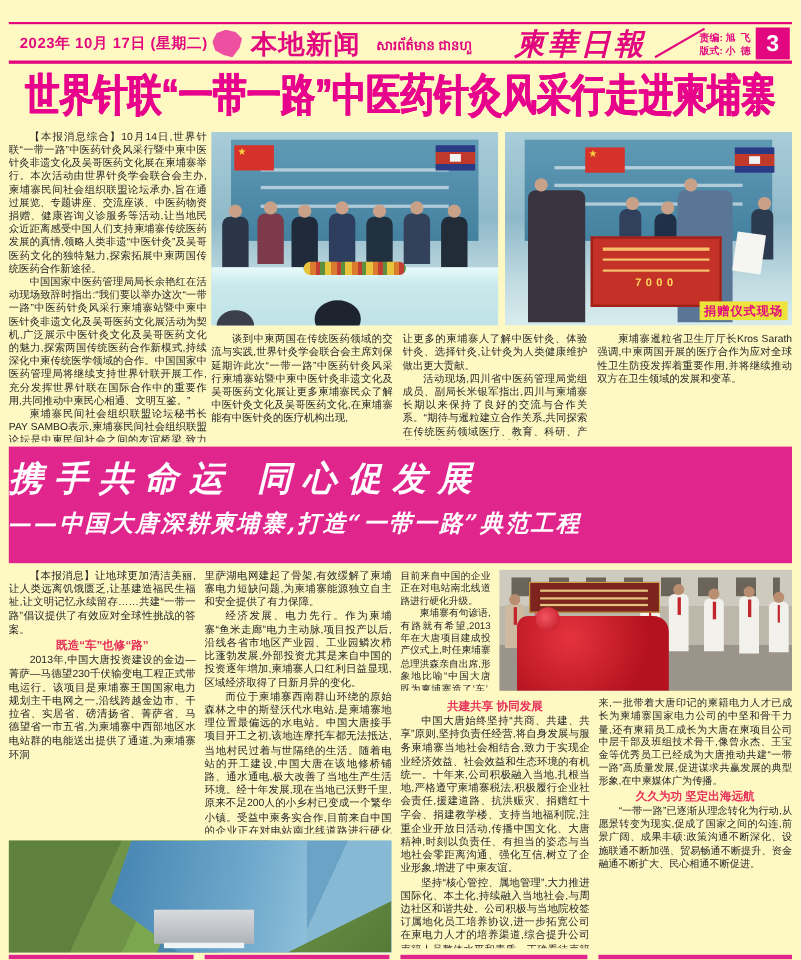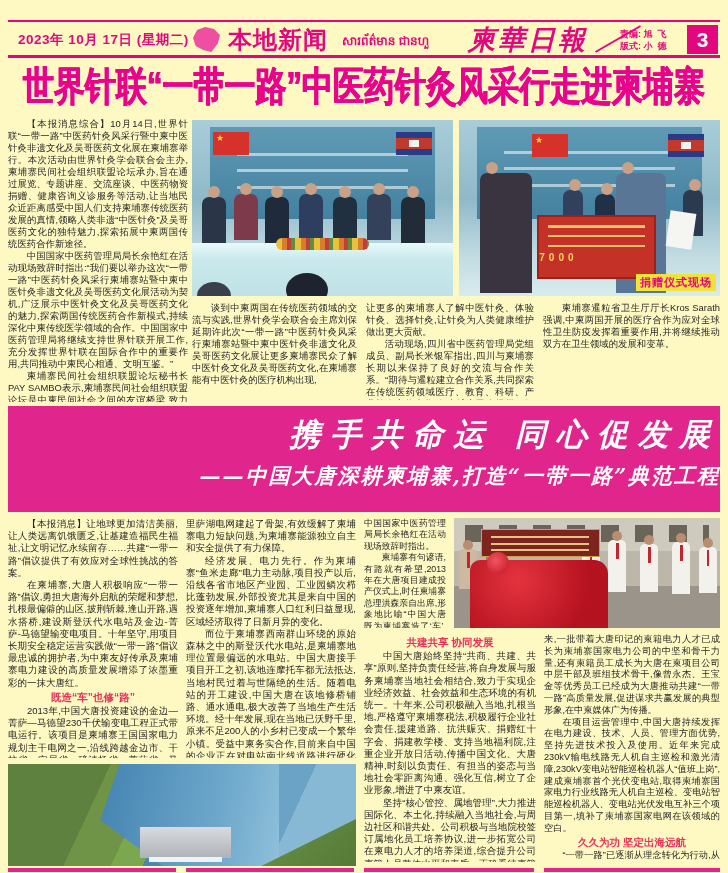--- a/index.html
+++ b/index.html
@@ -8,21 +8,21 @@
   
   .rule{position:absolute;background:#e2077e;}
   .hdr-date{position:absolute;left:18px;top:31px;font-size:13.5px;font-weight:bold;color:#e2077e;letter-spacing:.5px;}
   .map-icon{position:absolute;left:193px;top:27px;width:27px;height:25px;background:#ee4fa0;
             clip-path:polygon(15% 12%,45% 0,78% 8%,100% 32%,92% 66%,68% 100%,38% 92%,10% 76%,0 44%);}
   .hdr-section{position:absolute;left:228px;top:24px;font-size:24px;font-weight:900;color:#e2077e;letter-spacing:1px;}
   .hdr-khmer{position:absolute;left:342px;top:33px;font-size:12px;font-weight:bold;color:#e2077e;}
   .hdr-masthead{position:absolute;left:468px;top:22px;font-size:27px;font-weight:bold;font-style:italic;
                 font-family:"DejaVu Serif","Liberation Serif",serif;color:#e2077e;letter-spacing:3px;}
   .hdr-slash{position:absolute;left:592px;top:38px;width:52px;height:0;border-top:2.5px solid #e2077e;transform:rotate(-30deg);}
-  .hdr-credits{position:absolute;left:620px;top:28px;font-size:9px;font-weight:bold;color:#e2077e;line-height:12px;white-space:pre;}
+  .hdr-credits{position:absolute;left:636px;top:28px;font-size:9px;font-weight:bold;color:#e2077e;line-height:12px;white-space:pre;}
   .hdr-pagenum{position:absolute;left:687px;top:25px;width:31px;height:29px;background:#e2077e;color:#fff;
                font-size:21px;font-weight:900;text-align:center;line-height:29px;}
   
   .headline{position:absolute;left:8px;top:60px;width:712px;height:54px;color:#e8038c;
             font-size:31px;font-weight:900;text-align:center;letter-spacing:0px;
             transform:scaleY(1.3);transform-origin:top;white-space:nowrap;
             text-shadow:.6px 0 #e8038c, -.6px 0 #e8038c;}
   
   .col{position:absolute;overflow:hidden;text-align:justify;}
   .col p{margin:0;text-indent:2em;}
@@ -41,26 +41,26 @@
   .flag.kh::after{content:"";position:absolute;left:13px;top:8px;width:10px;height:7px;background:#f2f2f2;}
   .person{position:absolute;width:24px;height:46px;border-radius:7px 7px 0 0;}
   .person::before{content:"";position:absolute;left:6px;top:-11px;width:12px;height:12px;border-radius:50%;background:#c9a188;}
   .table{position:absolute;left:0;bottom:0;width:100%;height:30%;
          background:linear-gradient(180deg,#e9fafa,#c9e9ec 30%,#bfe2e6);}
   .flowers{position:absolute;left:32%;bottom:26%;width:36%;height:12px;border-radius:6px;
            background:repeating-linear-gradient(90deg,#e8c23a 0 6px,#d97c2e 6px 11px,#c23f35 11px 15px,#5d8f3d 15px 19px);}
   .fg-head{position:absolute;border-radius:50%;background:#1d2430;}
   .placard{position:absolute;left:30%;top:54%;width:44%;height:34%;background:#c43126;border:2px solid #9e2018;}
   .placard i{position:absolute;left:8%;width:84%;height:2.5px;background:rgba(255,220,120,.85);}
-  .placard-num{position:absolute;left:0;top:58%;width:100%;text-align:left;color:#ffd95e;font-size:10px;font-weight:bold;letter-spacing:4px;}
+  .placard-num{position:absolute;left:0;top:58%;width:100%;text-align:center;color:#ffd95e;font-size:10px;font-weight:bold;letter-spacing:4px;}
   .paper{position:absolute;background:#f5f5f2;transform:rotate(8deg);}
   .caption-chip{position:absolute;right:4px;bottom:5px;background:#eee23c;color:#e2077e;
                 font-size:11px;font-weight:900;padding:1px 4px;letter-spacing:1px;}
   
-  .banner{position:absolute;left:8px;top:406px;width:712px;height:106px;background:#e0258c;color:#fff;text-align:right;
+  .banner{position:absolute;left:8px;top:406px;width:712px;height:106px;background:#e0258c;color:#fff;text-align:left;
           font-family:"DejaVu Serif","Liberation Serif",serif;font-style:italic;}
   .banner .l1{margin-top:8px;font-size:31px;font-weight:bold;letter-spacing:10px;}
   .banner .l2{margin-top:6px;font-size:21px;font-weight:bold;letter-spacing:2px;}
   
   .lake{background:linear-gradient(115deg,#5e8140 0 26%,#6f9447 26% 38%,#7ba74f 38% 46%,#4b86ad 46% 60%,#6aa3c6 60% 78%,#87b9d5 78% 100%);}
   .lake .water{position:absolute;left:22%;top:0;width:56%;height:100%;background:linear-gradient(100deg,#3f7fae,#6fa9cc 70%,#8fc0da);
                clip-path:polygon(18% 0,100% 0,100% 100%,40% 100%,8% 55%);}
   .lake .dam{position:absolute;left:38%;bottom:8%;width:26%;height:30%;background:linear-gradient(180deg,#d9dbde,#aeb3b8);}
   .lake .dam::after{content:"";position:absolute;left:10%;bottom:-4px;width:80%;height:5px;background:#eef3f5;}
   .lake .shore{position:absolute;right:0;bottom:0;width:34%;height:46%;background:linear-gradient(135deg,#6f9447,#557a38);clip-path:polygon(20% 100%,100% 0,100% 100%);}
@@ -161,38 +161,37 @@
     <p>柬埔寨暹粒省卫生厅厅长Kros Sarath强调,中柬两国开展的医疗合作为应对全球性卫生防疫发挥着重要作用,并将继续推动双方在卫生领域的发展和变革。</p>
   </div>
 
   <div class="banner">
     <div class="l1">携手共命运 同心促发展</div>
     <div class="l2">——中国大唐深耕柬埔寨,打造“一带一路”典范工程</div>
   </div>
 
   <div class="col b-col" style="left:8px;top:518px;width:170px;height:240px;">
     <p>【本报消息】让地球更加清洁美丽,让人类远离饥饿匮乏,让基建造福民生福祉,让文明记忆永续留存……共建“一带一路”倡议提供了有效应对全球性挑战的答案。</p>
-    <p>在柬埔寨,大唐人积极响应“一带一路”倡议,勇担大唐海外启航的荣耀和梦想,扎根最偏僻的山区,披荆斩棘,逢山开路,遇水搭桥,建设斯登沃代水电站及金边-菁萨-马德望输变电项目。十年坚守,用项目长期安全稳定运营实践做“一带一路”倡议最忠诚的拥护者,为中柬友好传承及柬埔寨电力建设的高质量发展增添了浓墨重彩的一抹大唐红。</p>
     <h4 class="subhead">既造“车”也修“路”</h4>
     <p>2013年,中国大唐投资建设的金边—菁萨—马德望230千伏输变电工程正式带电运行。该项目是柬埔寨王国国家电力规划主干电网之一,沿线跨越金边市、干拉省、实居省、磅清扬省、菁萨省、马德望省一市五省,为柬埔寨中西部地区水电站群的电能送出提供了通道,为柬埔寨环洞</p>
   </div>
   <div class="col b-col" style="left:186px;top:518px;width:170px;height:240px;">
     <p style="text-indent:0;">里萨湖电网建起了骨架,有效缓解了柬埔寨电力短缺问题,为柬埔寨能源独立自主和安全提供了有力保障。</p>
     <p>经济发展、电力先行。作为柬埔寨“鱼米走廊”电力主动脉,项目投产以后,沿线各省市地区产业园、工业园鳞次栉比蓬勃发展,外部投资尤其是来自中国的投资逐年增加,柬埔寨人口红利日益显现,区域经济取得了日新月异的变化。</p>
     <p>而位于柬埔寨西南群山环绕的原始森林之中的斯登沃代水电站,是柬埔寨地理位置最偏远的水电站。中国大唐接手项目开工之初,该地连摩托车都无法抵达,当地村民过着与世隔绝的生活。随着电站的开工建设,中国大唐在该地修桥铺路、通水通电,极大改善了当地生产生活环境。经十年发展,现在当地已沃野千里,原来不足200人的小乡村已变成一个繁华小镇。受益中柬务实合作,目前来自中国的企业正在对电站南北线道路进行硬化升级。相信要不了多久,以斯登沃代水电站南、北线进场道路为衔</p>
   </div>
 
   <div class="photo lake" style="left:8px;top:764px;width:348px;height:102px;">
     <div class="water"></div>
     <div class="dam"></div>
     <div class="shore"></div>
   </div>
 
   <div class="col b-col" style="left:364px;top:518px;width:82px;height:110px;font-size:8.8px;line-height:11.4px;">
-    <p style="text-indent:0;">中国国家中医药管理局局长余艳红在活动现场致辞时指出。</p>
+    <p style="text-indent:0;">目前来自中国的企业正在对电站南北线道路进行硬化升级。</p>
     <p>柬埔寨有句谚语,有路就有希望,2013年在大唐项目建成投产仪式上,时任柬埔寨总理洪森亲自出席,形象地比喻“中国大唐既为柬埔寨造了‘车’,同时也修了‘路’”,这是对中国大唐最高的赞誉。</p>
   </div>
 
   <div class="photo unveil" style="left:454px;top:518px;width:266px;height:110px;">
     <div class="win"></div>
     <div class="wperson" style="left:48%;top:24%;"></div>
     <div class="wperson" style="left:58%;top:20%;height:52px;"></div>
     <div class="wperson" style="left:70%;top:24%;height:48px;"></div>
     <div class="wperson" style="left:82%;top:22%;height:52px;"></div>
     <div class="wperson" style="left:92%;top:26%;height:46px;"></div>
@@ -206,21 +205,20 @@
     <div class="drape"></div>
   </div>
 
   <div class="col b-col" style="left:364px;top:634px;width:172px;height:228px;">
     <h4 class="subhead">共建共享 协同发展</h4>
     <p>中国大唐始终坚持“共商、共建、共享”原则,坚持负责任经营,将自身发展与服务柬埔寨当地社会相结合,致力于实现企业经济效益、社会效益和生态环境的有机统一。十年来,公司积极融入当地,扎根当地,严格遵守柬埔寨税法,积极履行企业社会责任,援建道路、抗洪赈灾、捐赠红十字会、捐建教学楼、支持当地福利院,注重企业开放日活动,传播中国文化、大唐精神,时刻以负责任、有担当的姿态与当地社会零距离沟通、强化互信,树立了企业形象,增进了中柬友谊。</p>
     <p>坚持“核心管控、属地管理”,大力推进国际化、本土化,持续融入当地社会,与周边社区和谐共处。公司积极与当地院校签订属地化员工培养协议,进一步拓宽公司在柬电力人才的培养渠道,综合提升公司柬籍人员整体水平和素质。正确看待柬籍电力人才紧缺人员流动性大特性,始终将本土化人才培养、授人以渔作为共建“一带一路”最大成效,长期坚持开展柬籍师徒结对、专业培训,一视同仁为本土人才畅通成长通道。近年</p>
   </div>
   <div class="col b-col" style="left:544px;top:634px;width:176px;height:228px;font-size:9.2px;line-height:11.8px;">
     <p style="text-indent:0;">来,一批带着大唐印记的柬籍电力人才已成长为柬埔寨国家电力公司的中坚和骨干力量,还有柬籍员工成长为大唐在柬项目公司中层干部及班组技术骨干,像曾永杰、王宝金等优秀员工已经成为大唐推动共建“一带一路”高质量发展,促进谋求共赢发展的典型形象,在中柬媒体广为传播。</p>
-    <p>在项目运营管理中,中国大唐持续发挥在电力建设、技术、人员、管理方面优势,坚持先进技术投入及使用。近年来完成230kV输电线路无人机自主巡检和激光清障,230kV变电站智能巡检机器人“值班上岗”,建成柬埔寨首个光伏变电站,取得柬埔寨国家电力行业线路无人机自主巡检、变电站智能巡检机器人、变电站光伏发电互补三个项目第一,填补了柬埔寨国家电网在该领域的空白。</p>
     <h4 class="subhead">久久为功 坚定出海远航</h4>
     <p>“一带一路”已逐渐从理念转化为行动,从愿景转变为现实,促成了国家之间的勾连,前景广阔、成果丰硕:政策沟通不断深化、设施联通不断加强、贸易畅通不断提升、资金融通不断扩大、民心相通不断促进。</p>
 
   </div>
 
   <div class="bbar" style="left:8px;width:168px;"></div>
   <div class="bbar" style="left:186px;width:168px;"></div>
   <div class="bbar" style="left:364px;width:170px;"></div>
   <div class="bbar" style="left:544px;width:176px;"></div>
 

